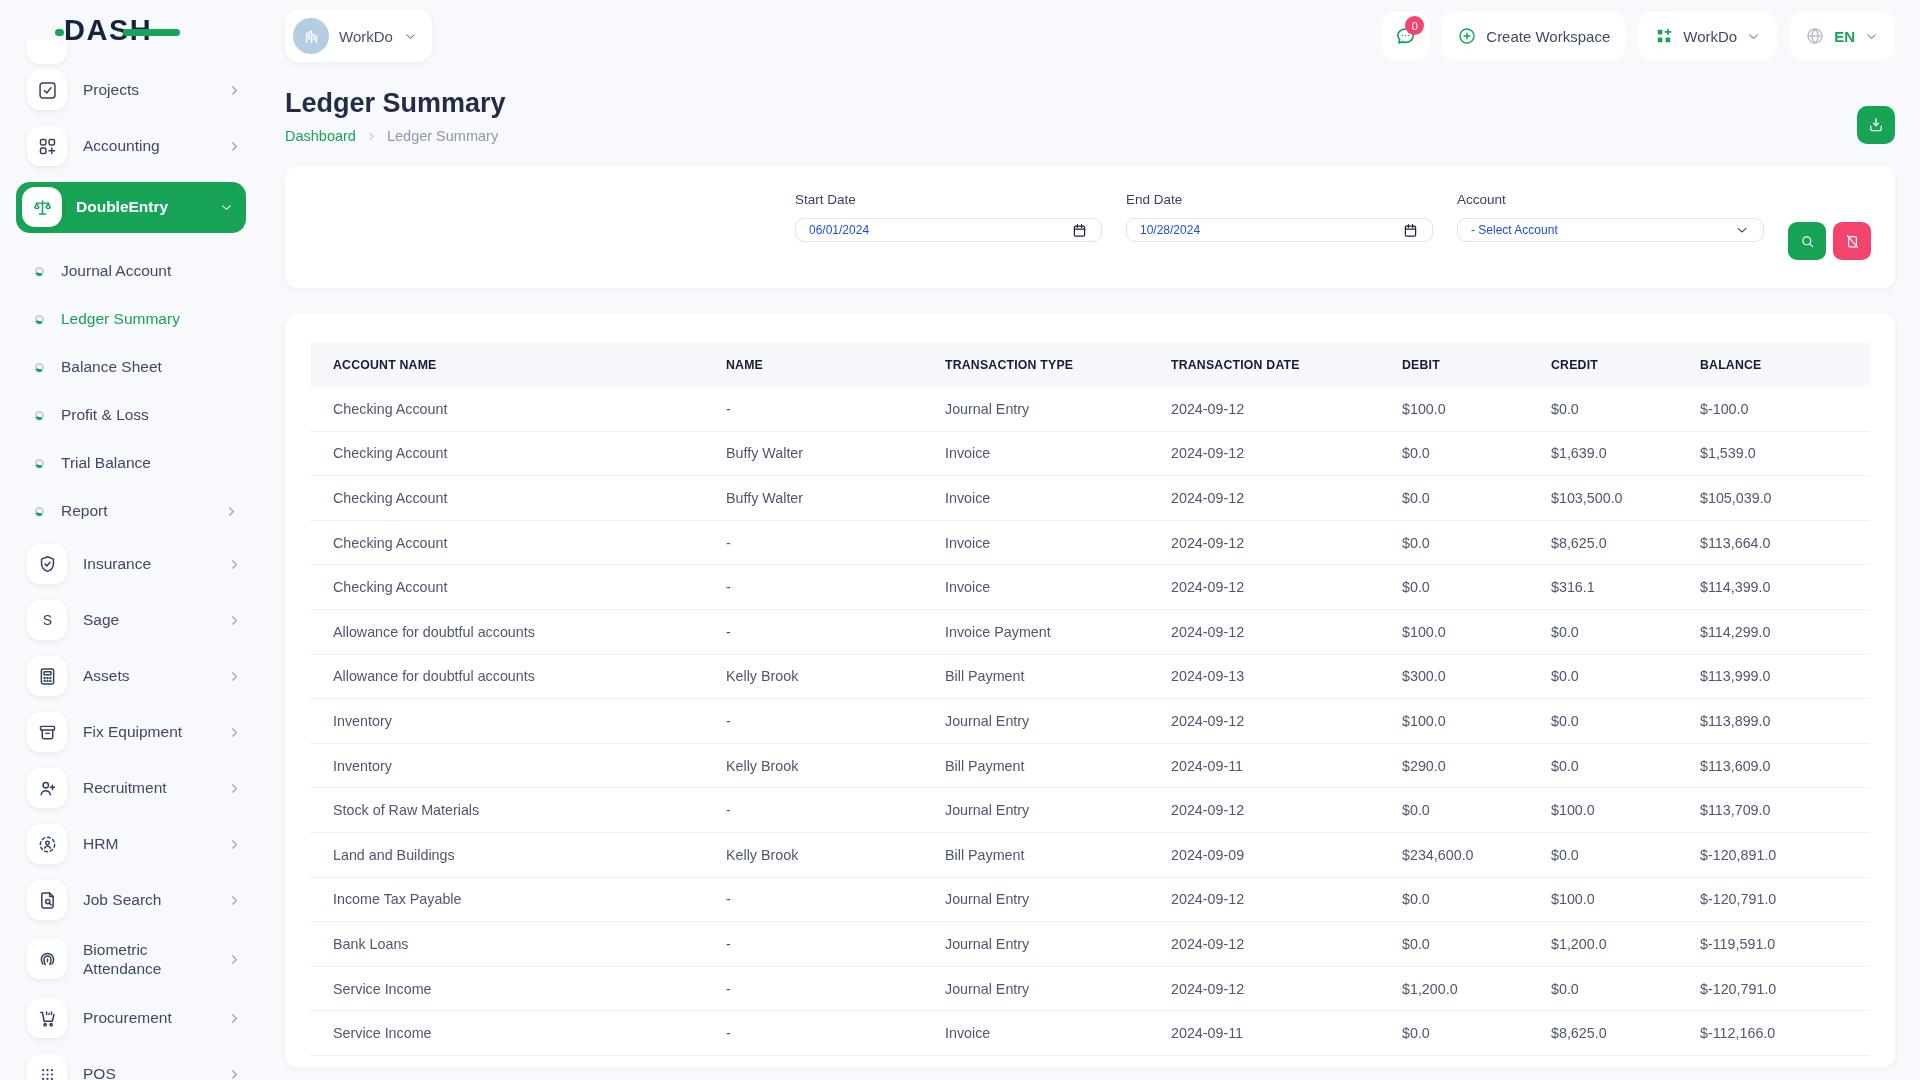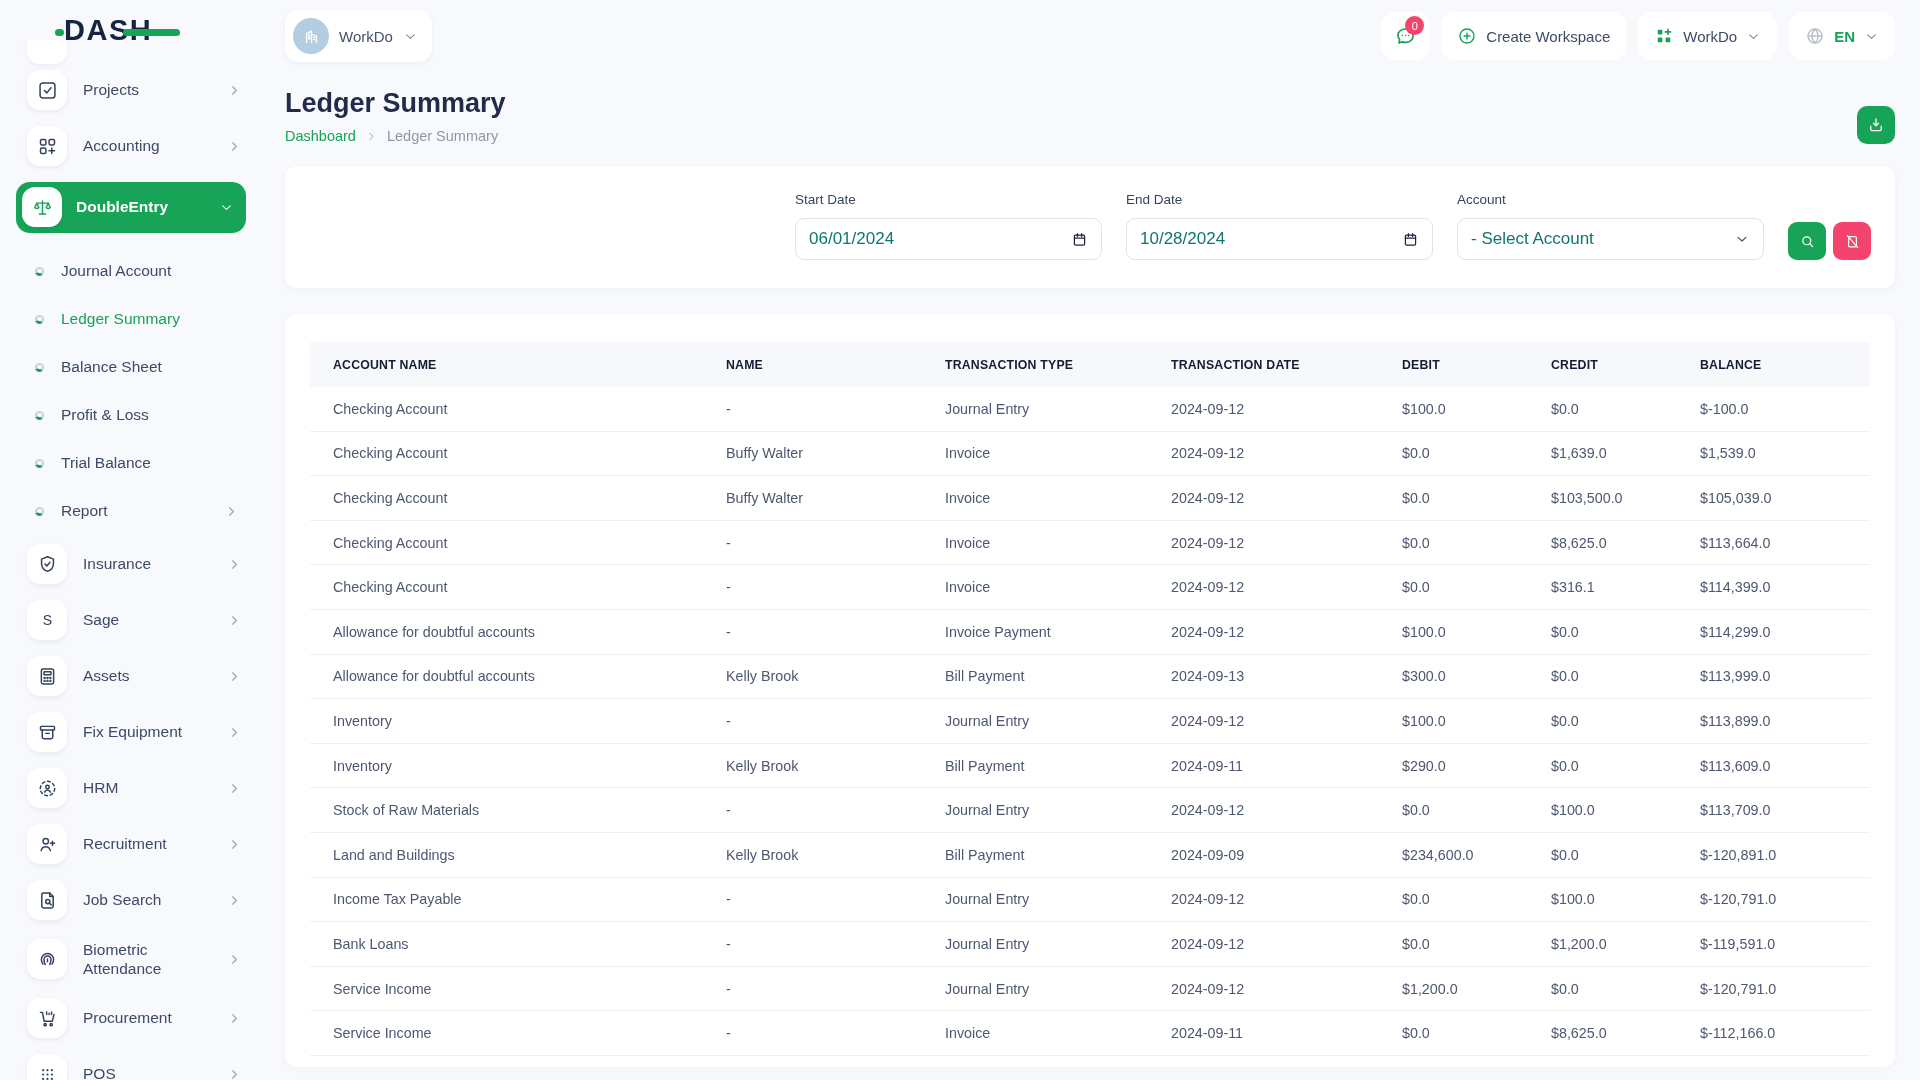--- a/index.html
+++ b/index.html
@@ -62,21 +62,21 @@
   .dl-btn svg { width:18px; height:18px; }
   .breadcrumb { display:flex; align-items:center; gap:9px; margin-top:9px; font-size:14.5px; }
   .breadcrumb a { color:#17a456; text-decoration:none; cursor:pointer; }
   .bc-sep { color:#9aa3b5; display:flex; }
   .bc-sep svg { width:13px; height:13px; }
   .bc-cur { color:#8f97a9; }
 
   .filter-card { margin-top:22px; background:#fff; border-radius:12px; height:122px; display:flex; justify-content:flex-end; align-items:flex-start; padding:26px 24px 0; gap:24px; box-shadow:0 2px 6px rgba(20,40,80,.04); }
   .fgroup { width:307px; }
   .fgroup label { display:block; font-size:13.5px; color:#38445e; margin-bottom:11px; }
-  .finput { height:42px; border:1px solid #dee3ec; border-radius:9px; display:flex; align-items:center; justify-content:space-between; padding:0 13px; font-size:17px; color:#0f766e; background:#fff; cursor:pointer; }
+  .finput { height:24px; border:1px solid #dee3ec; border-radius:9px; display:flex; align-items:center; justify-content:space-between; padding:0 13px; font-size:12px; color:#1d4ed8; background:#fff; cursor:pointer; }
   .cal { color:#1b2335; display:flex; }
   .cal svg { width:17px; height:17px; }
   .sel-chev { color:#3e4a66; display:flex; }
   .sel-chev svg { width:16px; height:16px; }
   .fbtns { display:flex; gap:7px; margin-top:30px; }
   .sq-btn { width:38px; height:38px; border:none; border-radius:9px; color:#fff; display:flex; align-items:center; justify-content:center; cursor:pointer; }
   .sq-btn.green { background:#17a456; }
   .sq-btn.pink { background:#f4446e; }
   .sq-btn svg { width:17px; height:17px; }
 
@@ -236,41 +236,41 @@
             <span class="s-label">Fix Equipment</span>
             <span class="s-chev">
               <svg viewBox="0 0 24 24" fill="none" stroke="currentColor" stroke-width="1.7" stroke-linecap="round" stroke-linejoin="round">
                 <path d="M9 6l6 6-6 6"></path>
               </svg>
             </span>
           </div>
           <div class="side-item">
             <span class="s-icon">
               <svg viewBox="0 0 24 24" fill="none" stroke="currentColor" stroke-width="1.7" stroke-linecap="round" stroke-linejoin="round">
+                <circle cx="10" cy="8.2" r="3.1"></circle>
+                <path d="M4.7 19c.9-2.9 2.8-4.4 5.3-4.4s4.4 1.5 5.3 4.4"></path>
+                <path d="M17.7 8.3v4.8M15.3 10.7h4.8"></path>
+              </svg>
+            </span>
+            <span class="s-label">Recruitment</span>
+            <span class="s-chev">
+              <svg viewBox="0 0 24 24" fill="none" stroke="currentColor" stroke-width="1.7" stroke-linecap="round" stroke-linejoin="round">
+                <path d="M9 6l6 6-6 6"></path>
+              </svg>
+            </span>
+          </div>
+          <div class="side-item">
+            <span class="s-icon">
+              <svg viewBox="0 0 24 24" fill="none" stroke="currentColor" stroke-width="1.7" stroke-linecap="round" stroke-linejoin="round">
                 <circle cx="12" cy="12" r="8.2" stroke-dasharray="3.2 3.2"></circle>
                 <circle cx="12" cy="10.3" r="2"></circle>
                 <path d="M8.6 16.2c.8-1.7 2-2.5 3.4-2.5s2.6.8 3.4 2.5"></path>
               </svg>
             </span>
             <span class="s-label">HRM</span>
-            <span class="s-chev">
-              <svg viewBox="0 0 24 24" fill="none" stroke="currentColor" stroke-width="1.7" stroke-linecap="round" stroke-linejoin="round">
-                <path d="M9 6l6 6-6 6"></path>
-              </svg>
-            </span>
-          </div>
-          <div class="side-item">
-            <span class="s-icon">
-              <svg viewBox="0 0 24 24" fill="none" stroke="currentColor" stroke-width="1.7" stroke-linecap="round" stroke-linejoin="round">
-                <circle cx="10" cy="8.2" r="3.1"></circle>
-                <path d="M4.7 19c.9-2.9 2.8-4.4 5.3-4.4s4.4 1.5 5.3 4.4"></path>
-                <path d="M17.7 8.3v4.8M15.3 10.7h4.8"></path>
-              </svg>
-            </span>
-            <span class="s-label">Recruitment</span>
             <span class="s-chev">
               <svg viewBox="0 0 24 24" fill="none" stroke="currentColor" stroke-width="1.7" stroke-linecap="round" stroke-linejoin="round">
                 <path d="M9 6l6 6-6 6"></path>
               </svg>
             </span>
           </div>
           <div class="side-item">
             <span class="s-icon">
               <svg viewBox="0 0 24 24" fill="none" stroke="currentColor" stroke-width="1.7" stroke-linecap="round" stroke-linejoin="round">
                 <path d="M14.5 3.5H7.5a2 2 0 0 0-2 2v13a2 2 0 0 0 2 2h9a2 2 0 0 0 2-2V7.5z"></path>

